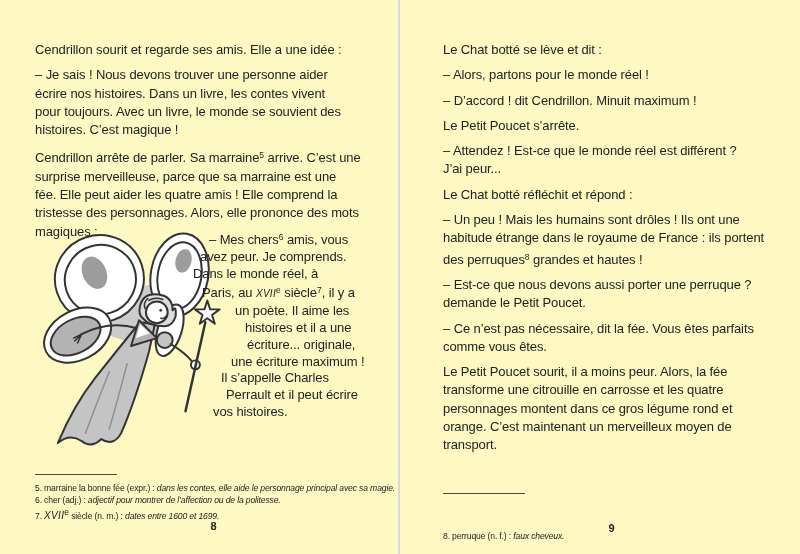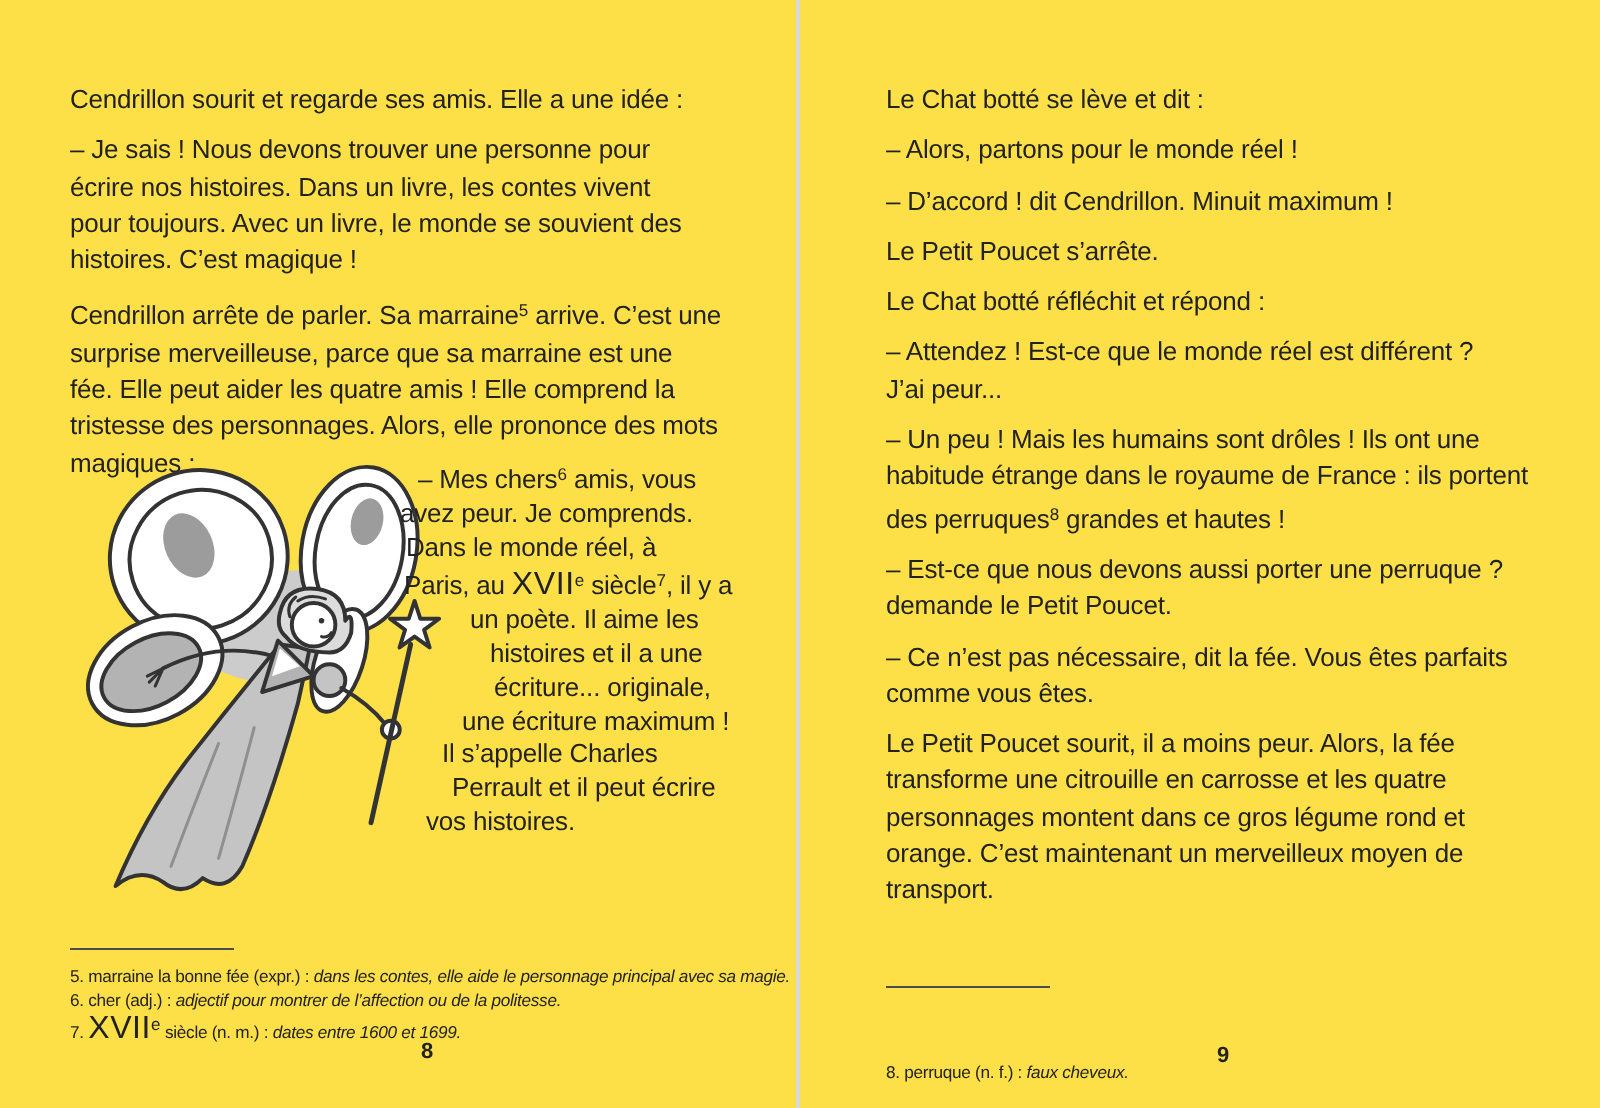--- a/index.html
+++ b/index.html
@@ -2,38 +2,38 @@
 <html style="--text-color: #222222; --divider-color: #d9d9d9; --rule-color: #4a4a4a;"><head>
 <meta charset="utf-8">
 <style>
   :root{
     --text-color:#222222;
     --divider-color:#d9d9d9;
     --rule-color:#4a4a4a;
   }
   html,body{margin:0;padding:0;background:#ffffff;}
   .book{
-    position:relative;width:800px;height:554px;background:#fde047;overflow:hidden;
+    position:relative;width:800px;height:554px;background:#fef9c3;overflow:hidden;
     font-family:"Liberation Sans",sans-serif;color:var(--text-color);
   }
   .divider{position:absolute;left:398px;top:0;width:2px;height:554px;background:var(--divider-color);}
   .page{position:absolute;top:38px;height:516px;font-size:13px;line-height:18.3px;letter-spacing:-0.1px;}
   .page.left{left:35px;width:357px;}
   .page.right{left:443px;width:337px;}
   .flow{padding-top:3px;}
   .para{margin:0 0 7px 0;}
   .line{white-space:nowrap;}
   .sup{font-size:8.5px;vertical-align:4px;letter-spacing:0;}
-  .sc{text-transform:uppercase;font-size:16px;letter-spacing:0.3px;}
+  .sc{text-transform:uppercase;font-size:10px;letter-spacing:0.3px;font-style:italic;}
   .it{font-style:italic;}
   
   .dialogue{position:absolute;left:158px;top:191px;line-height:16.8px;}
   .dialogue .line:nth-child(1){margin-left:16px;}
   .dialogue .line:nth-child(2){margin-left:7px;}
-  .dialogue .line:nth-child(3){margin-left:10px;}
+  .dialogue .line:nth-child(3){}
   .dialogue .line:nth-child(4){margin-left:9px;}
   .dialogue .line:nth-child(5){margin-left:42px;}
   .dialogue .line:nth-child(6){margin-left:52px;}
   .dialogue .line:nth-child(7){margin-left:54px;}
   .dialogue .line:nth-child(8){margin-left:38px;}
   .dialogue .line:nth-child(9){margin-left:28px;}
   .dialogue .line:nth-child(10){margin-left:33px;}
   .dialogue .line:nth-child(11){margin-left:20px;}
   .illustration{position:absolute;left:3px;top:184px;width:198px;height:250px;}
   .fnrule{position:absolute;left:0;width:82px;border-top:1px solid var(--rule-color);}
@@ -52,21 +52,21 @@
 
 <div class="book">
   <div class="divider"></div>
 
   <section class="page left">
     <div class="flow">
         <div class="para">
           <div class="line"><span>Cendrillon sourit et regarde ses amis. Elle a une idée :</span></div>
         </div>
         <div class="para">
-          <div class="line"><span>– Je sais ! Nous devons trouver une personne pour</span></div>
+          <div class="line"><span>– Je sais ! Nous devons trouver une personne aider</span></div>
           <div class="line"><span>écrire nos histoires. Dans un livre, les contes vivent</span></div>
           <div class="line"><span>pour toujours. Avec un livre, le monde se souvient des</span></div>
           <div class="line"><span>histoires. C’est magique !</span></div>
         </div>
         <div class="para">
           <div class="line"><span>Cendrillon arrête de parler. Sa marraine</span><span class="sup">5</span><span> arrive. C’est une</span></div>
           <div class="line"><span>surprise merveilleuse, parce que sa marraine est une</span></div>
           <div class="line"><span>fée. Elle peut aider les quatre amis ! Elle comprend la</span></div>
           <div class="line"><span>tristesse des personnages. Alors, elle prononce des mots</span></div>
           <div class="line"><span>magiques :</span></div>
@@ -136,25 +136,25 @@
         <div class="para">
           <div class="line"><span>– Alors, partons pour le monde réel !</span></div>
         </div>
         <div class="para">
           <div class="line"><span>– D’accord ! dit Cendrillon. Minuit maximum !</span></div>
         </div>
         <div class="para">
           <div class="line"><span>Le Petit Poucet s’arrête.</span></div>
         </div>
         <div class="para">
-          <div class="line"><span>Le Chat botté réfléchit et répond :</span></div>
+          <div class="line"><span>– Attendez ! Est-ce que le monde réel est différent ?</span></div>
+          <div class="line"><span>J’ai peur...</span></div>
         </div>
         <div class="para">
-          <div class="line"><span>– Attendez ! Est-ce que le monde réel est différent ?</span></div>
-          <div class="line"><span>J’ai peur...</span></div>
+          <div class="line"><span>Le Chat botté réfléchit et répond :</span></div>
         </div>
         <div class="para">
           <div class="line"><span>– Un peu ! Mais les humains sont drôles ! Ils ont une</span></div>
           <div class="line"><span>habitude étrange dans le royaume de France : ils portent</span></div>
           <div class="line"><span>des perruques</span><span class="sup">8</span><span> grandes et hautes !</span></div>
         </div>
         <div class="para">
           <div class="line"><span>– Est-ce que nous devons aussi porter une perruque ?</span></div>
           <div class="line"><span>demande le Petit Poucet.</span></div>
         </div>

